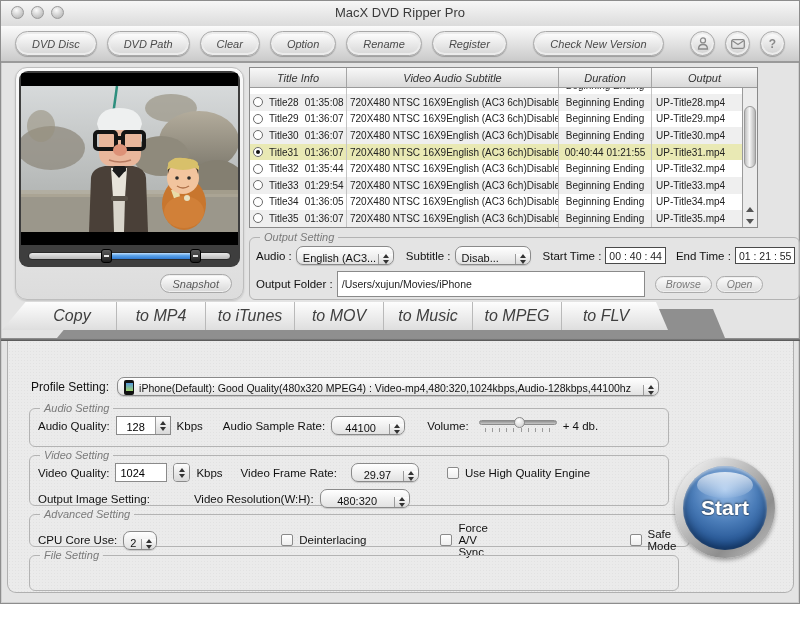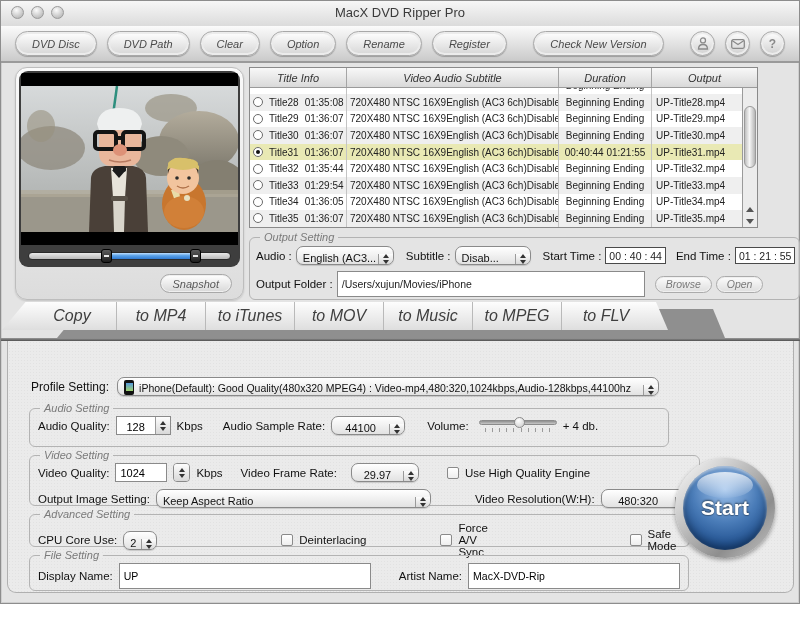--- a/index.html
+++ b/index.html
@@ -579,27 +579,20 @@
           <span class="stepper">
               <i class="u"></i>
               <i class="d"></i>
             </span>
         </span>
         <span class="checkbox" style="margin-left:22px"></span>
         <span class="cklab">Use High Quality Engine</span>
       </div>
       <div class="frow" style="margin-top:5px">
         <span class="lbl">Output Image Setting:</span>
-        <span class="popup" style="width:275px">
-          <span class="val" style="flex:1">Keep Aspect Ratio</span>
-          <span class="stepper">
-              <i class="u"></i>
-              <i class="d"></i>
-            </span>
-        </span>
         <span class="lbl" style="margin-left:38px">Video Resolution(W:H):</span>
         <span class="popup" style="width:90px">
           <span class="val" style="flex:1; justify-content:center">480:320</span>
           <span class="stepper">
               <i class="u"></i>
               <i class="d"></i>
             </span>
         </span>
       </div>
     </fieldset>
@@ -619,26 +612,20 @@
         <span class="cklab">Deinterlacing</span>
         <span class="checkbox" style="margin-left:68px"></span>
         <span class="cklab">Force A/V Sync</span>
         <span class="checkbox" style="margin-left:118px"></span>
         <span class="cklab">Safe Mode</span>
       </div>
     </fieldset>
 
     <fieldset class="file-set">
       <legend>File Setting</legend>
-      <div class="frow">
-        <span class="lbl">Display Name:</span>
-        <span class="txtinput" style="width:252px">UP</span>
-        <span class="lbl" style="margin-left:22px">Artist Name:</span>
-        <span class="txtinput" style="width:212px">MacX-DVD-Rip</span>
-      </div>
     </fieldset>
 
     <div class="start-btn">
       <div class="start-inner">
         <span class="start-label">Start</span>
       </div>
     </div>
 
   </div>
   <div class="bottom-strip"></div>

